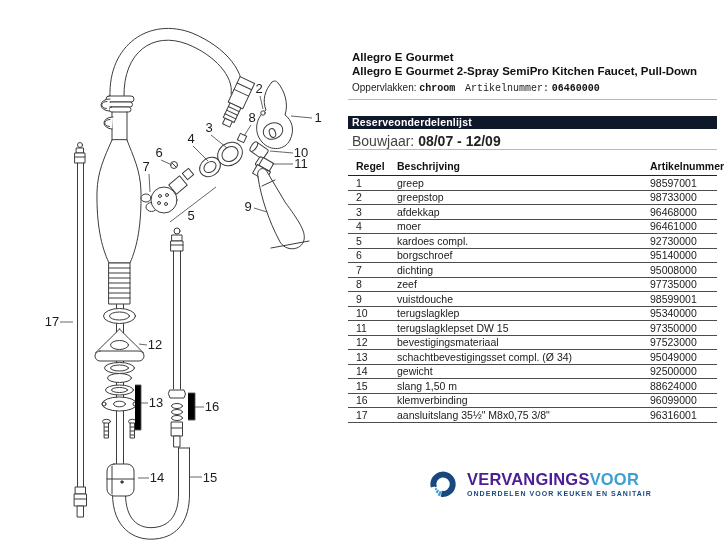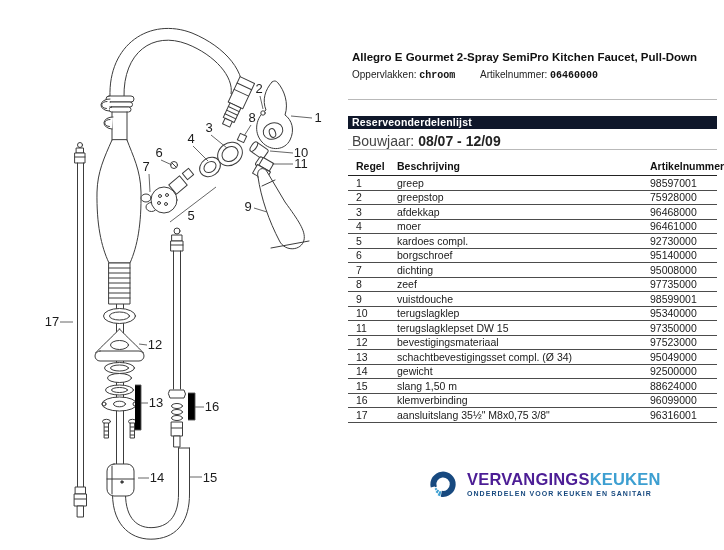--- a/index.html
+++ b/index.html
@@ -8,21 +8,21 @@
     font-family:"Liberation Sans",sans-serif;
   }
   .page{position:absolute;inset:0;background:#fff;}
 
   
   .right-panel{position:absolute;left:346px;top:0;width:372px;height:550px;}
   .title-block{position:absolute;left:6px;top:51px;line-height:13.5px;white-space:nowrap;}
   .title-line{font-size:11.5px;font-weight:bold;color:#111;}
   .spec-line{font-size:10px;color:#222;margin-top:3px;}
   .spec-line b{color:#111;font-family:Liberation Mono, monospace;}
-  .spec-art{margin-left:22px;}
+  .spec-art{margin-left:7px;font-family:Liberation Mono, monospace;}
   .rule{position:absolute;left:2px;width:369px;border-top:1px solid #b9b9b9;height:0;}
   .rule-top{top:99px;}
   .rule-mid{top:149px;}
   .section-bar{
     position:absolute;left:2px;top:116px;width:365px;height:13px;background:#0f172a;
     color:#fff;font-size:10.5px;font-weight:bold;line-height:13.5px;padding-left:4px;
     letter-spacing:.2px;
   }
   .bouwjaar{position:absolute;left:6px;top:133px;font-size:14px;color:#444;}
   .bouwjaar b{color:#222;}
@@ -271,20 +271,21 @@
       <text class="callout" x="157" y="482">14</text>
       <text class="callout" x="210" y="482">15</text>
       <text class="callout" x="212" y="411">16</text>
       <text class="callout" x="52" y="326">17</text>
     </g>
   </svg>
 
   <div class="right-panel">
 
     <div class="title-block">
+      <div class="title-line">Allegro E Gourmet</div>
       <div class="title-line">Allegro E Gourmet 2-Spray SemiPro Kitchen Faucet, Pull-Down</div>
       <div class="spec-line">
         <span>Oppervlakken:</span>
         <b>chroom</b>
         <span class="spec-art">Artikelnummer:</span>
         <b>06460000</b>
       </div>
     </div>
 
     <div class="rule rule-top"></div>
@@ -313,21 +314,21 @@
       </thead>
       <tbody>
           <tr>
             <td>1</td>
             <td>greep</td>
             <td>98597001</td>
           </tr>
           <tr>
             <td>2</td>
             <td>greepstop</td>
-            <td>75928000</td>
+            <td>98733000</td>
           </tr>
           <tr>
             <td>3</td>
             <td>afdekkap</td>
             <td>96468000</td>
           </tr>
           <tr>
             <td>4</td>
             <td>moer</td>
             <td>96461000</td>
@@ -404,19 +405,19 @@
   <div class="logo">
     <svg class="logo-icon" width="38" height="40" viewBox="0 0 48 50">
       <path fill="#17497f" d="M8.55,28.14 A16,16 0 1 1 21.2,39.8 L22.5,32.4 A8.5,8.5 0 1 0 15.8,26.2 Z"></path>
       <path fill="#3d9fd1" d="M20.5,39.1 A15.5,15.5 0 0 1 17.2,37.9 L19.8,32.5 A9.5,9.5 0 0 0 21.9,33.3 Z"></path>
       <path fill="#3d9fd1" d="M17.0,35.6 A13.5,13.5 0 0 1 14.6,33.7 L17.4,30.8 A9.5,9.5 0 0 0 19.1,32.1 Z"></path>
       <path fill="#3d9fd1" d="M14.9,31.9 A12,12 0 0 1 13.4,29.6 L15.6,28.5 A9.5,9.5 0 0 0 16.8,30.2 Z"></path>
       <path fill="#17497f" d="M13.9,27.9 A10.5,10.5 0 0 1 13.5,25.9 L15.7,25.6 A8.5,8.5 0 0 0 16.1,27.1 Z"></path>
     </svg>
     <div class="logo-text">
       <div class="brand">
-        <span class="brand-a">VERVANGINGS</span><span class="brand-b">KEUKEN</span>
+        <span class="brand-a">VERVANGINGS</span><span class="brand-b">VOOR</span>
       </div>
       <div class="tagline">ONDERDELEN VOOR KEUKEN EN SANITAIR</div>
     </div>
   </div>
 
 </div>
 
 </body></html>

